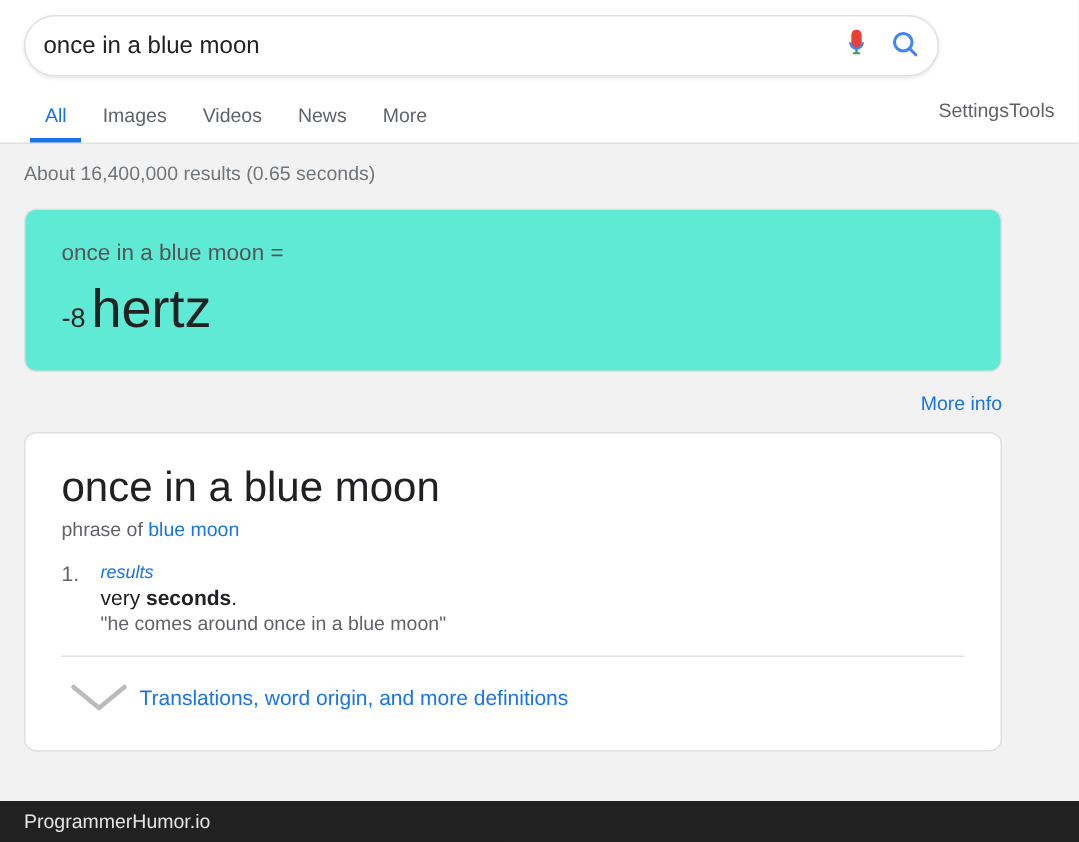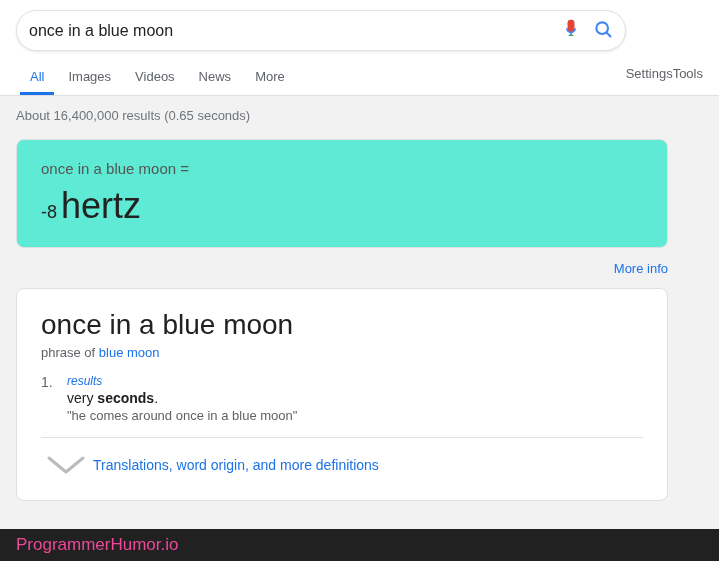--- a/index.html
+++ b/index.html
@@ -239,22 +239,22 @@
     .def-more-link {
       font-size: 14px;
       color: #1a73e8;
       cursor: pointer;
       text-decoration: none;
     }
 
     
     .footer-bar {
       background: #212121;
-      color: #ec4899;
-      font-size: 17px;
+      color: #e5e5e5;
+      font-size: 13px;
       padding: 6px 16px;
       position: fixed;
       bottom: 0;
       left: 0;
       width: 100%;
     }
   </style>
 </head>
 <body>
 

